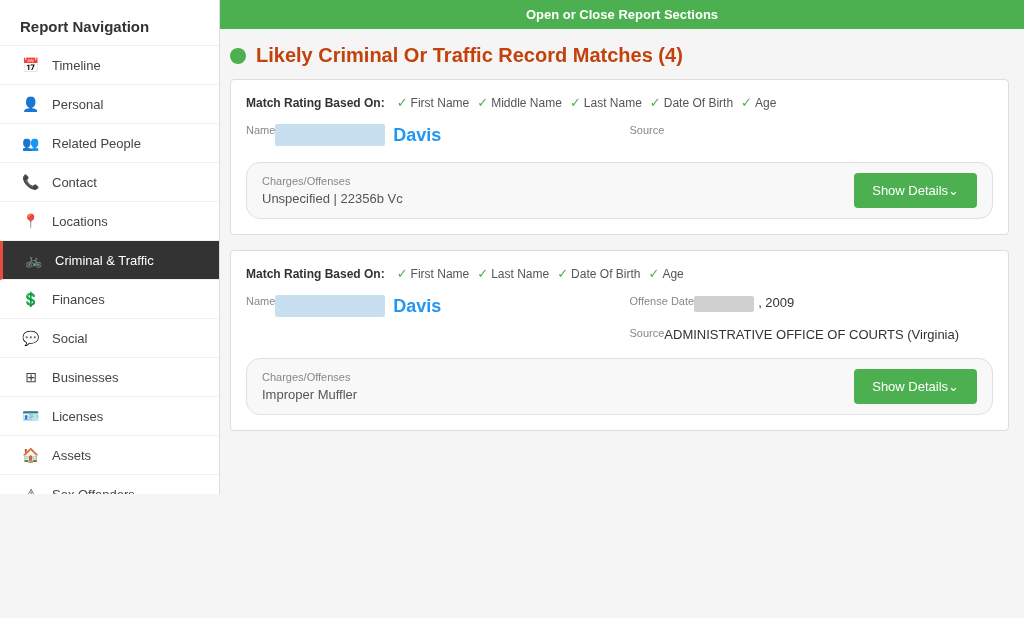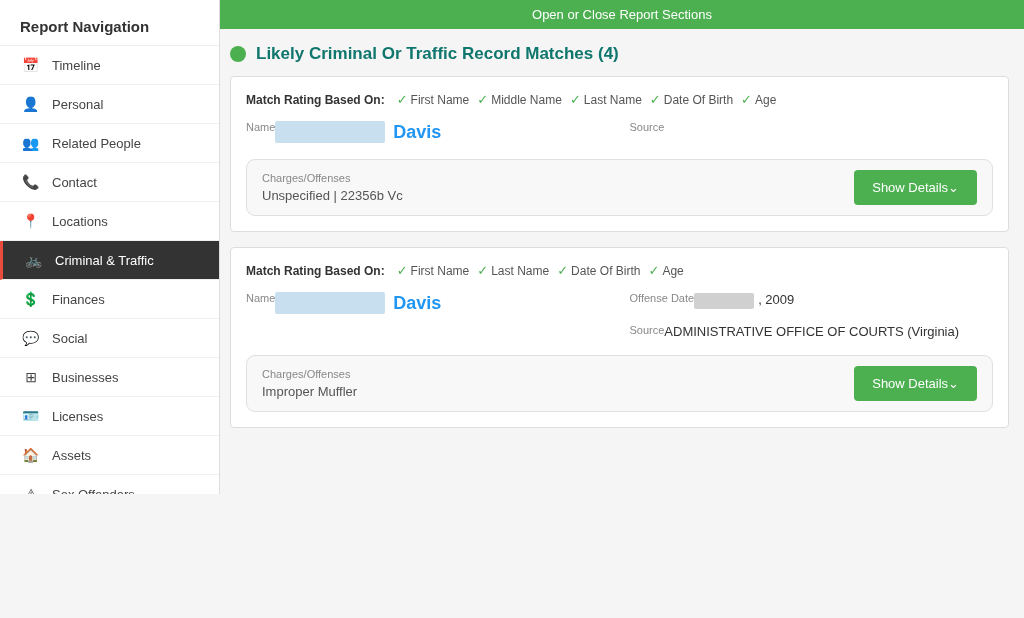--- a/index.html
+++ b/index.html
@@ -52,21 +52,21 @@
       display: flex;
       flex-direction: column;
       overflow: hidden;
     }
     .top-bar {
       background: #4caf50;
       text-align: center;
       padding: 7px;
       color: white;
       font-size: 13px;
-      font-weight: normal;
+      font-weight: bold;
       cursor: pointer;
       flex-shrink: 0;
     }
     .content-area {
       flex: 1;
       overflow-y: auto;
       padding: 15px 15px 15px 10px;
       background: #f5f5f5;
     }
 
@@ -77,22 +77,22 @@
     }
     .section-header .green-dot {
       width: 16px;
       height: 16px;
       background: #4caf50;
       border-radius: 50%;
       margin-right: 10px;
       flex-shrink: 0;
     }
     .section-header h2 {
-      font-size: 17px;
-      color: #0f766e;
+      font-size: 20px;
+      color: #c2410c;
       font-weight: bold;
     }
 
     
     .record-card {
       background: #fff;
       border: 1px solid #ddd;
       border-radius: 4px;
       margin-bottom: 15px;
       padding: 15px;
@@ -149,21 +149,21 @@
       height: 16px;
       background: #d0d0d0;
       border-radius: 2px;
       vertical-align: middle;
       margin-right: 4px;
     }
 
     .charges-section {
       background: #f8f8f8;
       border: 1px solid #e0e0e0;
-      border-radius: 9px;
+      border-radius: 14px;
       padding: 10px 15px;
       display: flex;
       align-items: center;
       justify-content: space-between;
       margin-top: 16px;
     }
     .charges-label { font-size: 11px; color: #888; margin-bottom: 4px; }
     .charges-value { font-size: 13px; color: #555; }
     .show-details-btn {
       background: #4caf50;

